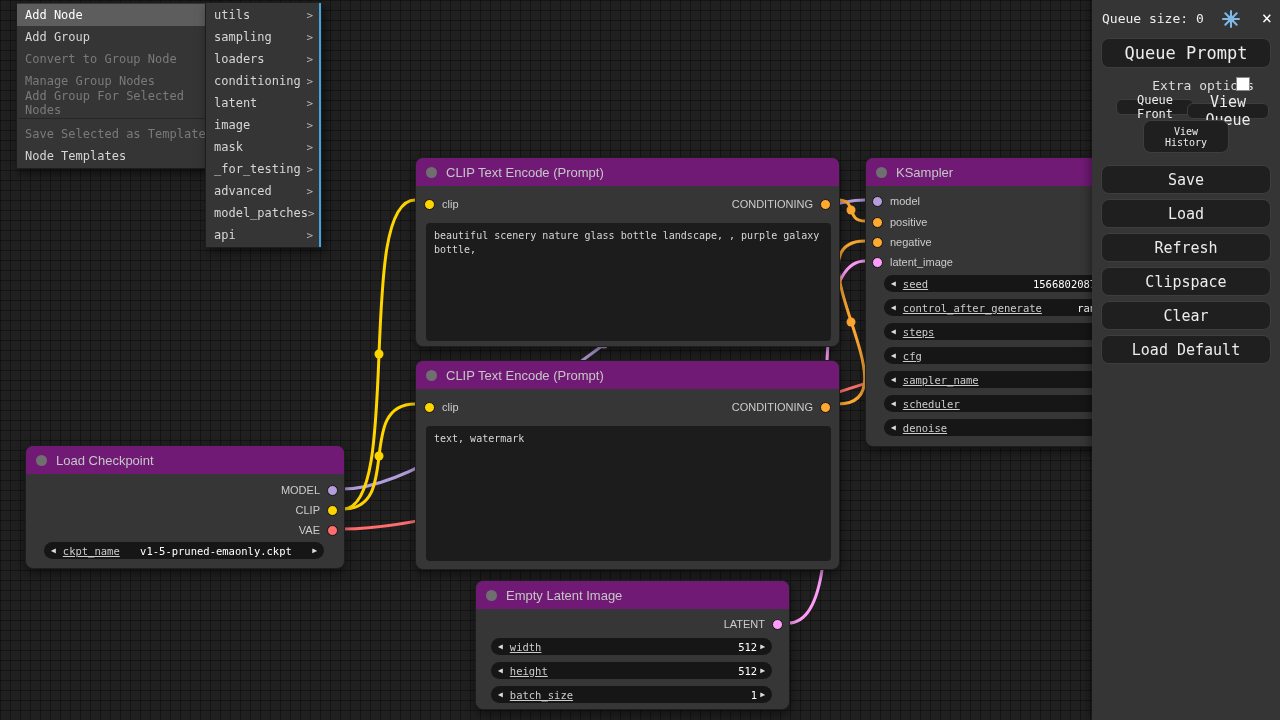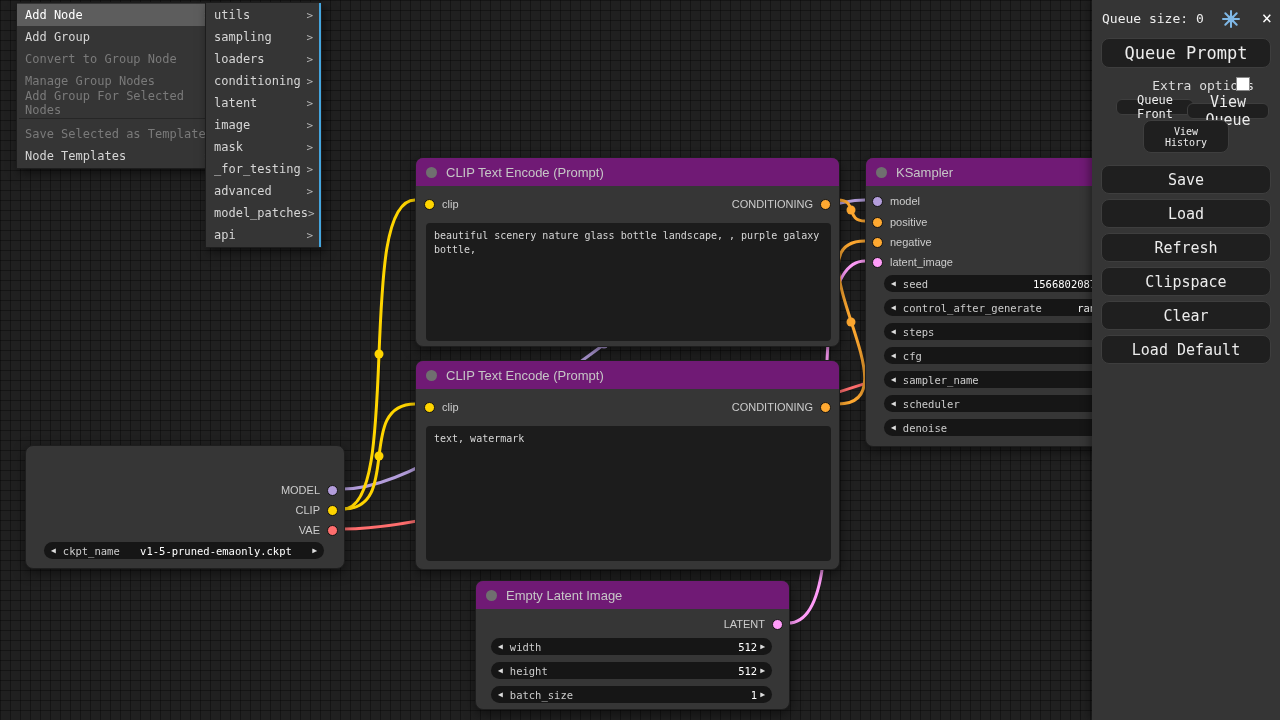--- a/index.html
+++ b/index.html
@@ -25,21 +25,21 @@
   .c-clip{background:#FFD500}.c-cond{background:#FFA931}.c-model{background:#B39DDB}
   .c-vae{background:#FF6E6E}.c-latent{background:#FF9CF9}
   .slot-label{font:11px "Liberation Sans",sans-serif;color:#ccc;text-align:center;}
   .prompt-text{position:absolute;left:10px;right:8px;background:#1c1c1c;border-radius:4px;
     padding:6px 8px;font:10px/1.4 "DejaVu Sans Mono",monospace;color:#d6d6d6;
     white-space:pre-wrap;overflow:hidden;box-sizing:border-box;}
   .widget{position:absolute;height:17px;background:#161616;border-radius:9px;display:flex;
     align-items:center;padding:0 7px;font:10.5px "DejaVu Sans Mono",monospace;color:#ccc;
     box-sizing:border-box;}
   .warr{font-size:8px;color:#ddd;line-height:17px;}
-  .wlabel{margin-left:7px;white-space:nowrap;}
+  .wlabel{margin-left:7px;white-space:nowrap;text-decoration:underline;}
   .wvalue{margin-left:auto;margin-right:3px;color:#fff;white-space:nowrap;}
   .wvalue.center{margin:12px;flex:1;text-align:center;}
   .wvalue.shift{margin-right:56px;}
   .out-row{position:absolute;right:6px;height:12px;display:flex;align-items:center;gap:7px;}
   .in-row{position:absolute;left:6px;height:12px;display:flex;align-items:center;gap:7px;}
   
   #sidebar{position:absolute;left:1092px;top:0;width:188px;height:720px;background:#353535;
     z-index:5;box-shadow:-3px 0 8px rgba(0,0,0,.35);}
   .sb-head{position:absolute;left:10px;top:11px;color:#eee;font-size:13px;}
   .sb-close{position:absolute;right:8px;top:8px;color:#fff;font-size:17px;cursor:pointer;}
@@ -176,20 +176,24 @@
     </div>
     <div class="widget" style="left:18px;top:261px;width:280px">
       <span class="warr">◀</span>
       <span class="wlabel">denoise</span>
       <span class="wvalue"></span>
       <span class="warr">▶</span>
     </div>
   </div>
 
   <div class="node" style="left:25px;top:445px;width:318px;height:122px">
+    <div class="node-title">
+      <span class="collapse-dot"></span>
+      <span>Load Checkpoint</span>
+    </div>
     <div class="out-row" style="top:38px">
       <span class="slot-label">MODEL</span>
       <span class="dot c-model"></span>
     </div>
     <div class="out-row" style="top:58px">
       <span class="slot-label">CLIP</span>
       <span class="dot c-clip"></span>
     </div>
     <div class="out-row" style="top:78px">
       <span class="slot-label">VAE</span>

